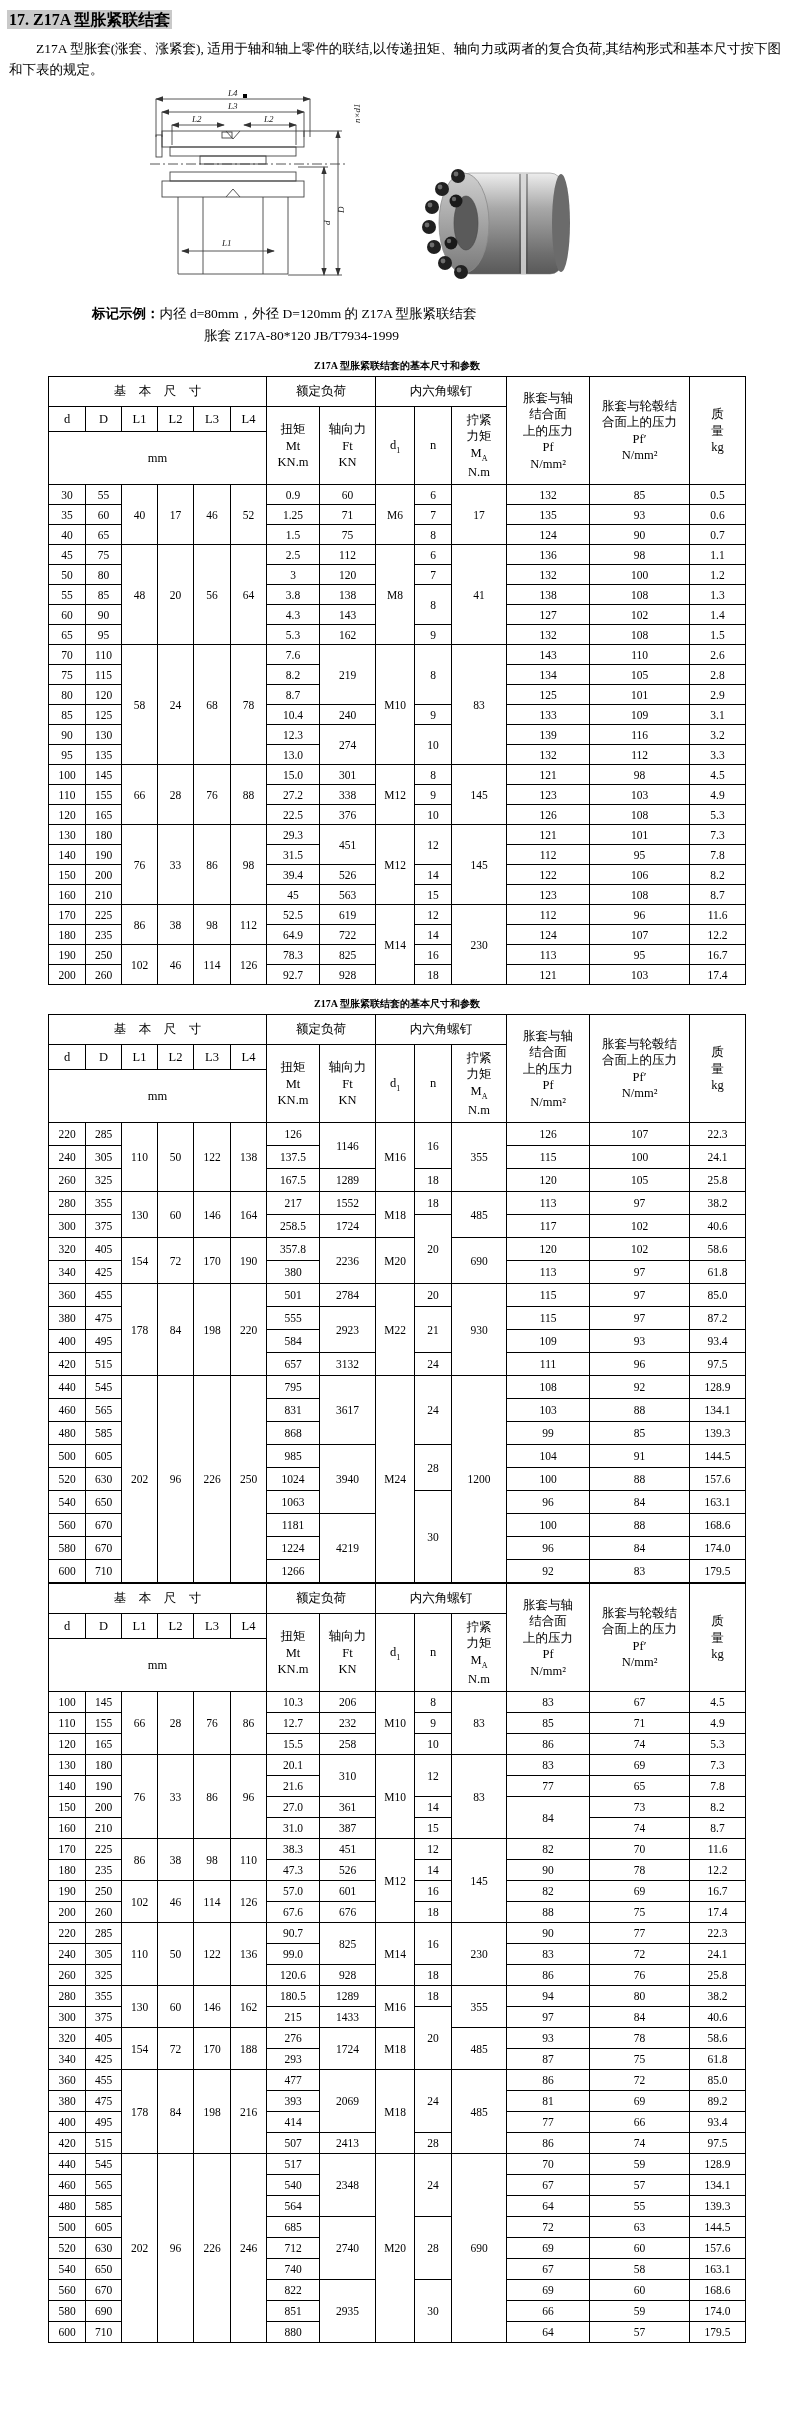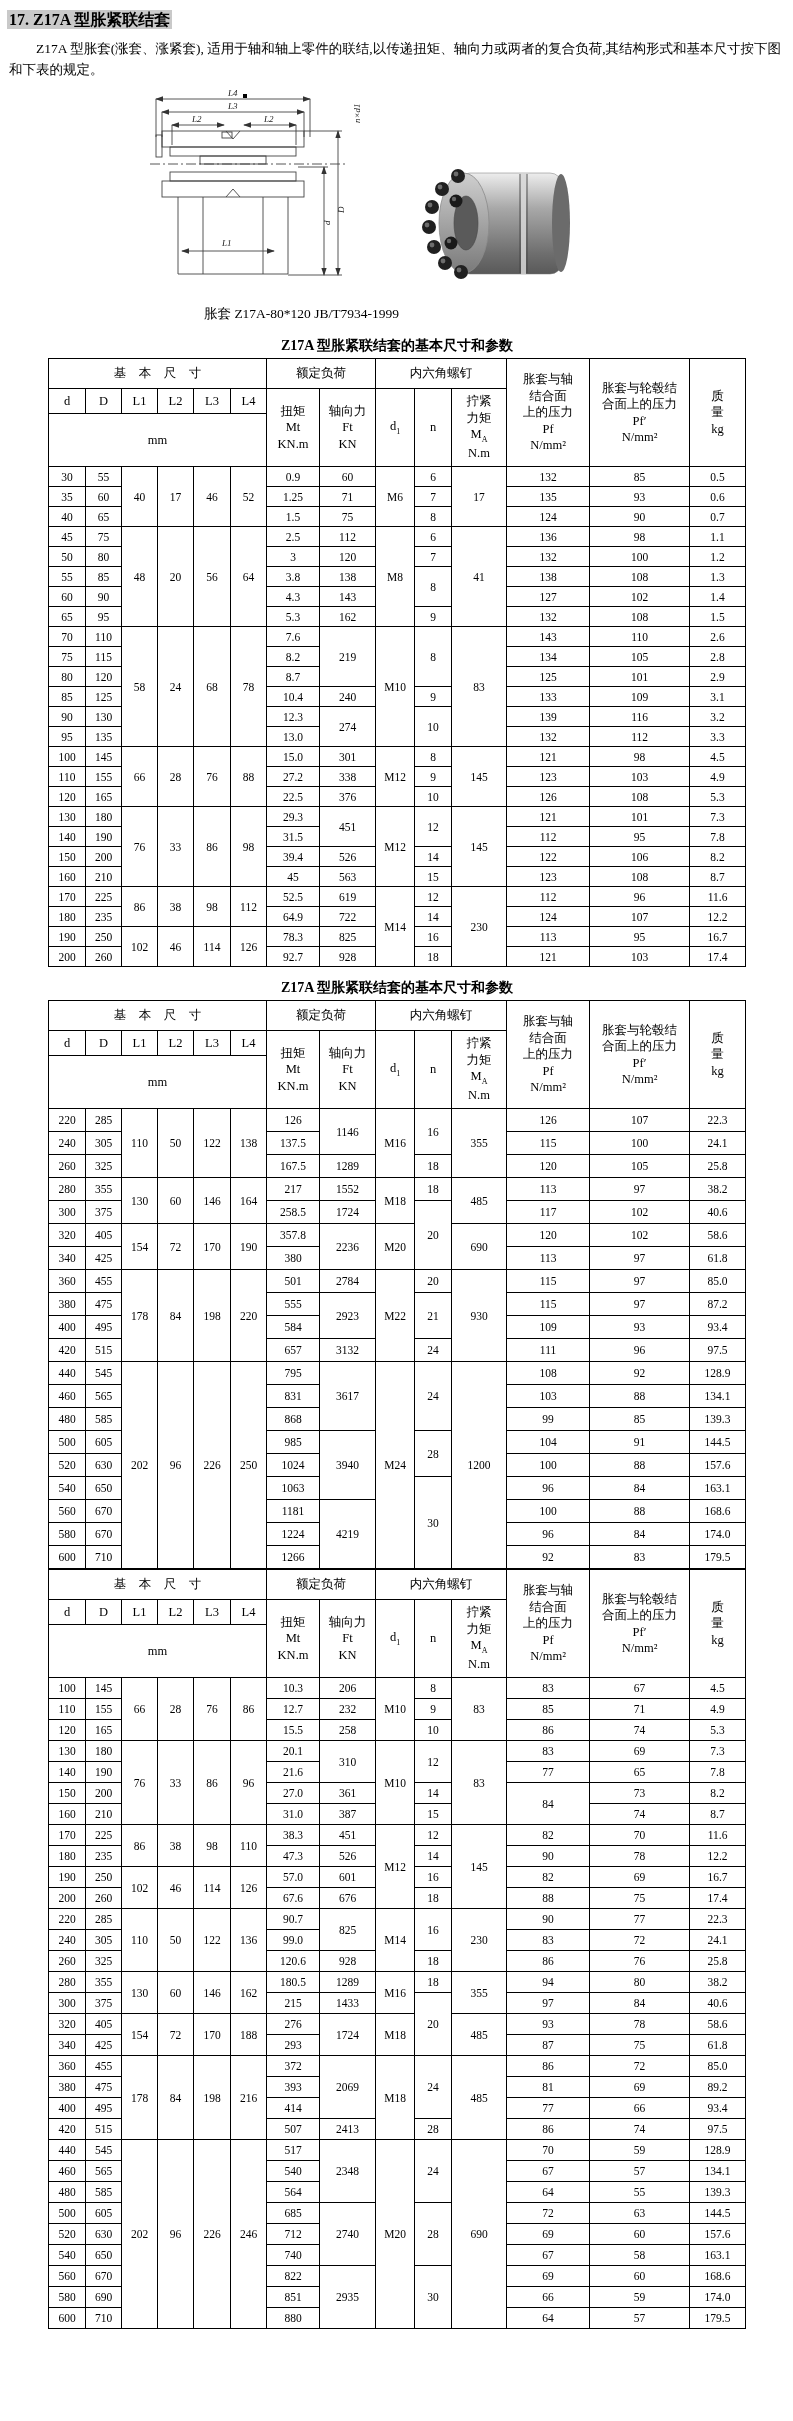--- a/index.html
+++ b/index.html
@@ -10,21 +10,21 @@
   .intro{width:776px;margin:8px 8px 0 9px;font-size:13.5px;line-height:1.55;text-indent:2em;}
   .figure{position:relative;height:212px;margin-top:6px;}
   .anchor-dot{position:absolute;left:243px;top:7px;width:4px;height:4px;background:#000;}
   .drawing-wrap{position:absolute;left:148px;top:2px;width:215px;height:205px;}
   .photo-wrap{position:absolute;left:420px;top:80px;width:158px;height:115px;}
   .dim-label{position:absolute;font-size:9px;font-style:italic;color:#222;font-family:"Liberation Serif",serif;}
   .rot{transform:rotate(-90deg);transform-origin:left top;}
   .marking{margin:4px 0 0 92px;font-size:13.5px;line-height:1.65;}
   .marking .lbl{font-weight:bold;}
   .marking .line2{margin-left:112px;}
-  .tbl-title{width:698px;margin:12px 0 3px 48px;text-align:center;font-weight:bold;font-size:14px;}
+  .tbl-title{width:698px;margin:12px 0 3px 48px;text-align:center;font-weight:bold;font-size:10px;}
   table.spec{border-collapse:collapse;margin-left:48px;width:698px;table-layout:fixed;}
   .spec th,.spec td{border:1px solid #000;text-align:center;vertical-align:middle;padding:0 1px;font-weight:normal;overflow:hidden;}
   .spec td{font-size:11.5px;}
   table.rh19 td{height:19px;}
   table.rh22 td{height:22px;}
   table.rh20 td{height:20px;}
   .spec th{font-size:12.5px;}
   .spec thead tr.hr1 th{height:29px;}
   .spec thead tr.hr2 th{height:24px;}
   .spec thead tr.hr3 th{height:52px;}
@@ -148,20 +148,21 @@
           <circle cx="36" cy="34" r="6.5" fill="#1a1a1a"></circle>
             <circle cx="34" cy="32" r="2.2" fill="#666"></circle>
           <circle cx="31" cy="76" r="6.5" fill="#1a1a1a"></circle>
             <circle cx="29" cy="74" r="2.2" fill="#666"></circle>
         </g>
       </svg>
     </div>
   </div>
 
   <div class="marking">
+    <div><span class="lbl">标记示例：</span><span>内径 d=80mm，外径 D=120mm 的 Z17A 型胀紧联结套</span></div>
     <div class="line2">胀套 Z17A-80*120 JB/T7934-1999</div>
   </div>
 
   <div>
     <div class="tbl-title">Z17A 型胀紧联结套的基本尺寸和参数</div>
     <table class="spec rh19">
         <colgroup>
           <col style="width: 37px;">
           <col style="width: 36px;">
           <col style="width: 36px;">
@@ -1091,21 +1092,21 @@
             <td>75</td>
             <td>61.8</td>
           </tr>
           <tr>
             <td>360</td>
             <td>455</td>
             <td rowspan="4">178</td>
             <td rowspan="4">84</td>
             <td rowspan="4">198</td>
             <td rowspan="4">216</td>
-            <td>372</td>
+            <td>477</td>
             <td rowspan="3">2069</td>
             <td rowspan="4">M18</td>
             <td rowspan="3">24</td>
             <td rowspan="4">485</td>
             <td>86</td>
             <td>72</td>
             <td>85.0</td>
           </tr>
           <tr>
             <td>380</td>

